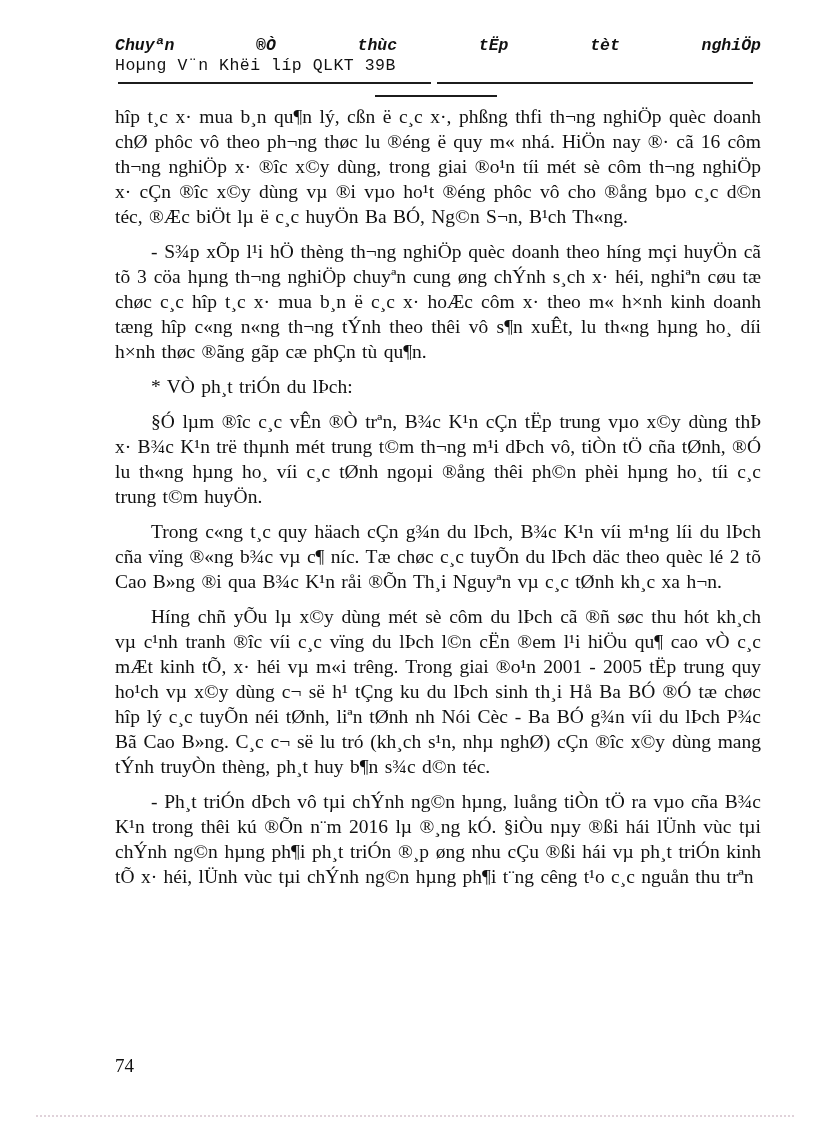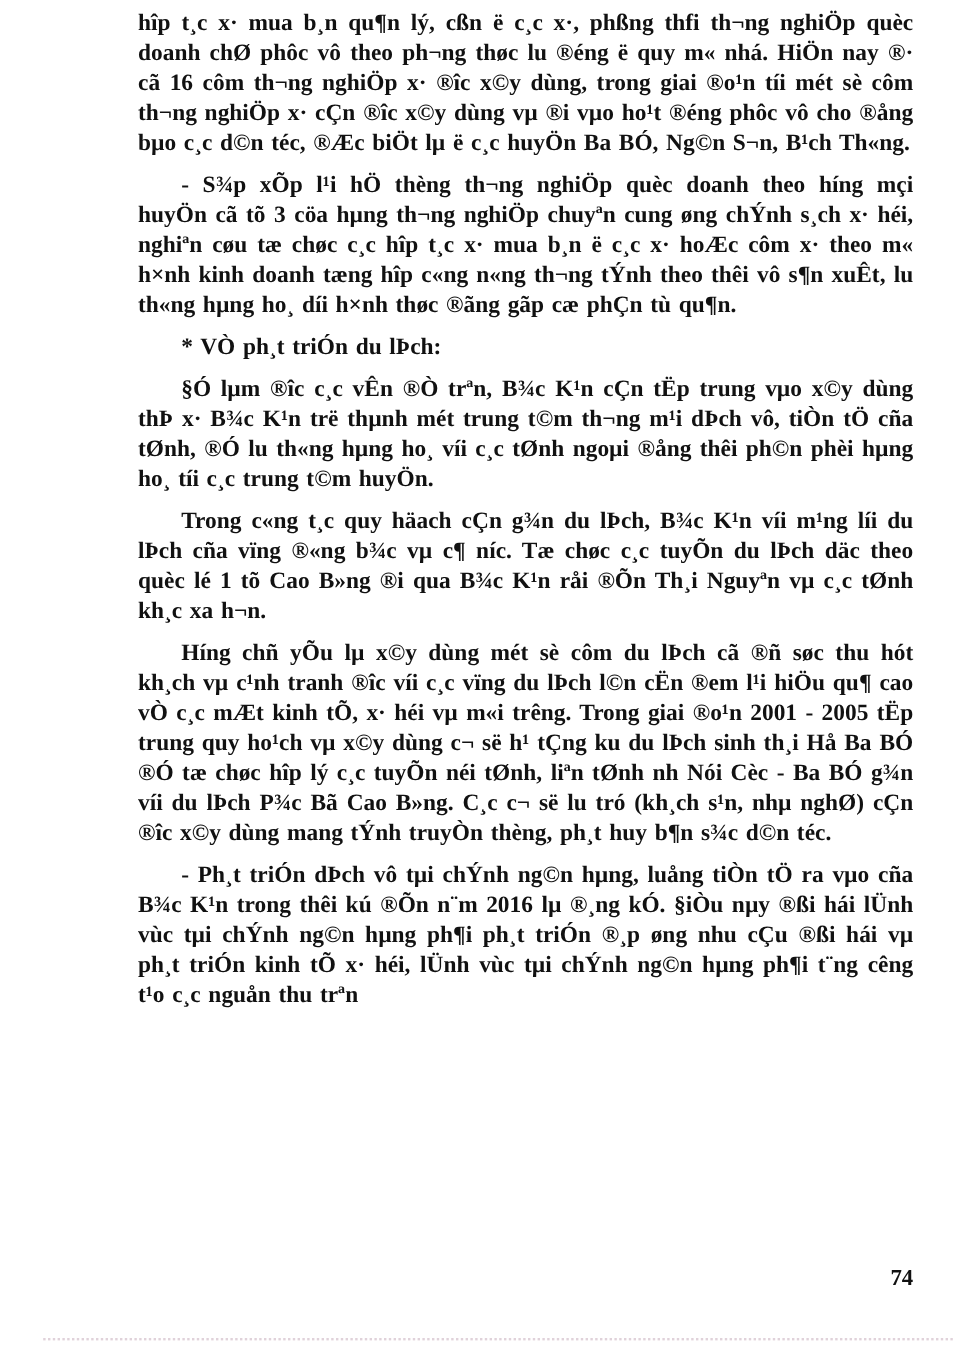--- a/index.html
+++ b/index.html
@@ -54,55 +54,69 @@
   .bodytext{
     margin-top:7px;
     font-size:19.5px;
     line-height:25px;
     word-spacing:1.5px;
   }
   .para{
     margin:0 0 10px 0;
     text-align:justify;
     text-indent:36px;
-    font-weight:bold;
   }
   .para.no-indent{text-indent:0;}
   
   .pageno{
     position:absolute;
     top:1055px;
     left:115px;
     width:646px;
-    text-align:right;
+    text-align:left;
     font-size:19px;
-    font-weight:bold;
   }
   .break-dots{
     position:absolute;
     left:36px;
     right:22px;
     top:1115px;
     border-top:2px dotted #e0d2da;
     height:0;
   }
 </style>
 </head>
 <body>
 
 <div class="page">
   <div class="content">
 
+    <div class="hdr">
+      <div class="hdr-title">
+        <span>Chuyªn</span>
+        <span>®Ò</span>
+        <span>thùc</span>
+        <span>tËp</span>
+        <span>tèt</span>
+        <span>nghiÖp</span>
+      </div>
+      <div class="hdr-author">Hoµng V¨n Khëi líp QLKT 39B</div>
+      <div class="rule-long">
+        <div class="seg seg1"></div>
+        <div class="seg seg2"></div>
+      </div>
+      <div class="rule-short"></div>
+    </div>
 
     <div class="bodytext">
       <p class="para no-indent">hîp t¸c x· mua b¸n qu¶n lý, cßn ë c¸c x·, phßng thfi th¬ng nghiÖp quèc doanh chØ phôc vô theo ph¬ng thøc lu ®éng ë quy m« nhá. HiÖn nay ®· cã 16 côm th¬ng nghiÖp x· ®îc x©y dùng, trong giai ®o¹n tíi mét sè côm th¬ng nghiÖp x· cÇn ®îc x©y dùng vµ ®i vµo ho¹t ®éng phôc vô cho ®ång bµo c¸c d©n téc, ®Æc biÖt lµ ë c¸c huyÖn Ba BÓ, Ng©n S¬n, B¹ch Th«ng.</p>
       <p class="para">- S¾p xÕp l¹i hÖ thèng th¬ng nghiÖp quèc doanh theo híng mçi huyÖn cã tõ 3 cöa hµng th¬ng nghiÖp chuyªn cung øng chÝnh s¸ch x· héi, nghiªn cøu tæ chøc c¸c hîp t¸c x· mua b¸n ë c¸c x· hoÆc côm x· theo m« h×nh kinh doanh tæng hîp c«ng n«ng th¬ng tÝnh theo thêi vô s¶n xuÊt, lu th«ng hµng ho¸ díi h×nh thøc ®ãng gãp cæ phÇn tù qu¶n.</p>
       <p class="para">* VÒ ph¸t triÓn du lÞch:</p>
       <p class="para">§Ó lµm ®îc c¸c vÊn ®Ò trªn, B¾c K¹n cÇn tËp trung vµo x©y dùng thÞ x· B¾c K¹n trë thµnh mét trung t©m th¬ng m¹i dÞch vô, tiÒn tÖ cña tØnh, ®Ó lu th«ng hµng ho¸ víi c¸c tØnh ngoµi ®ång thêi ph©n phèi hµng ho¸ tíi c¸c trung t©m huyÖn.</p>
-      <p class="para">Trong c«ng t¸c quy häach cÇn g¾n du lÞch, B¾c K¹n víi m¹ng líi du lÞch cña vïng ®«ng b¾c vµ c¶ níc. Tæ chøc c¸c tuyÕn du lÞch däc theo quèc lé 1 tõ Cao B»ng ®i qua B¾c K¹n råi ®Õn Th¸i Nguyªn vµ c¸c tØnh kh¸c xa h¬n.</p>
+      <p class="para">Trong c«ng t¸c quy häach cÇn g¾n du lÞch, B¾c K¹n víi m¹ng líi du lÞch cña vïng ®«ng b¾c vµ c¶ níc. Tæ chøc c¸c tuyÕn du lÞch däc theo quèc lé 2 tõ Cao B»ng ®i qua B¾c K¹n råi ®Õn Th¸i Nguyªn vµ c¸c tØnh kh¸c xa h¬n.</p>
       <p class="para">Híng chñ yÕu lµ x©y dùng mét sè côm du lÞch cã ®ñ søc thu hót kh¸ch vµ c¹nh tranh ®îc víi c¸c vïng du lÞch l©n cËn ®em l¹i hiÖu qu¶ cao vÒ c¸c mÆt kinh tÕ, x· héi vµ m«i trêng. Trong giai ®o¹n 2001 - 2005 tËp trung quy ho¹ch vµ x©y dùng c¬ së h¹ tÇng ku du lÞch sinh th¸i Hå Ba BÓ ®Ó tæ chøc hîp lý c¸c tuyÕn néi tØnh, liªn tØnh nh Nói Cèc - Ba BÓ g¾n víi du lÞch P¾c Bã Cao B»ng. C¸c c¬ së lu tró (kh¸ch s¹n, nhµ nghØ) cÇn ®îc x©y dùng mang tÝnh truyÒn thèng, ph¸t huy b¶n s¾c d©n téc.</p>
       <p class="para">- Ph¸t triÓn dÞch vô tµi chÝnh ng©n hµng, luång tiÒn tÖ ra vµo cña B¾c K¹n trong thêi kú ®Õn n¨m 2016 lµ ®¸ng kÓ. §iÒu nµy ®ßi hái lÜnh vùc tµi chÝnh ng©n hµng ph¶i ph¸t triÓn ®¸p øng nhu cÇu ®ßi hái vµ ph¸t triÓn kinh tÕ x· héi, lÜnh vùc tµi chÝnh ng©n hµng ph¶i t¨ng cêng t¹o c¸c nguån thu trªn</p>
     </div>
 
   </div>
 
   <div class="pageno">74</div>
   <div class="break-dots"></div>
 </div>
 

